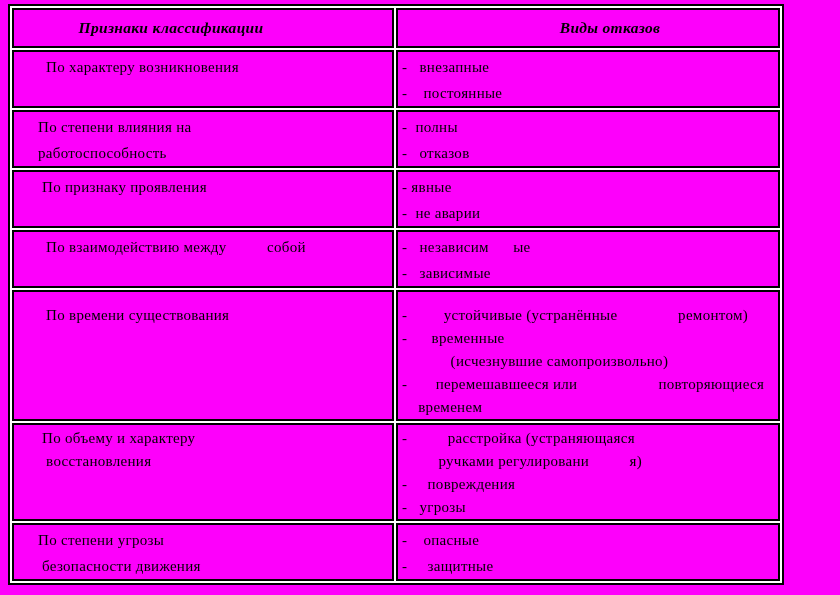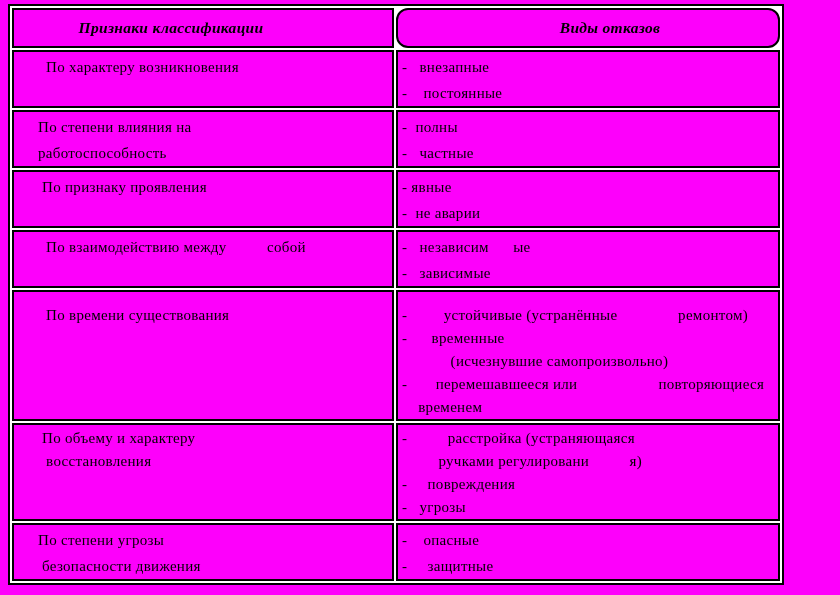--- a/index.html
+++ b/index.html
@@ -30,21 +30,21 @@
     letter-spacing:.3px;
     padding:2px 4px 0 4px;
   }
   td.feat{width:382px;padding-left:24px;}
   td.fail{width:384px;}
   tr.hdr td{
     height:40px;vertical-align:middle;text-align:center;
     font-weight:bold;font-style:italic;font-size:15.5px;padding:0;
   }
   tr.hdr td.feat{padding-right:64px;}
-  tr.hdr td.fail{padding-left:44px;border-radius:12px;}
+  tr.hdr td.fail{padding-left:44px;}
   .line{white-space:pre-wrap;line-height:26px;}
   tr.dense .line{line-height:23px;}
   tr.r1 td{height:48px;}
   tr.r2 td{height:51px;}
   tr.r3 td{height:46px;}
   tr.r4 td{height:52px;}
   tr.r5 td{height:118px;padding-top:12px;}
   tr.r6 td{height:89px;margin-top:20px;}
   tr.r7 td{height:46px;}
 </style>
@@ -72,21 +72,21 @@
     </td>
   </tr>
 
   <tr class="r2">
     <td class="feat">
       <div class="line">По степени влияния на</div>
       <div class="line">работоспособность</div>
     </td>
     <td class="fail">
       <div class="line">-  полны</div>
-      <div class="line">-   частные</div>
+      <div class="line">-   отказов</div>
     </td>
   </tr>
 
   <tr class="r3">
     <td class="feat">
       <div class="line"> По признаку проявления</div>
     </td>
     <td class="fail">
       <div class="line">- явные</div>
       <div class="line">-  не аварии</div>

